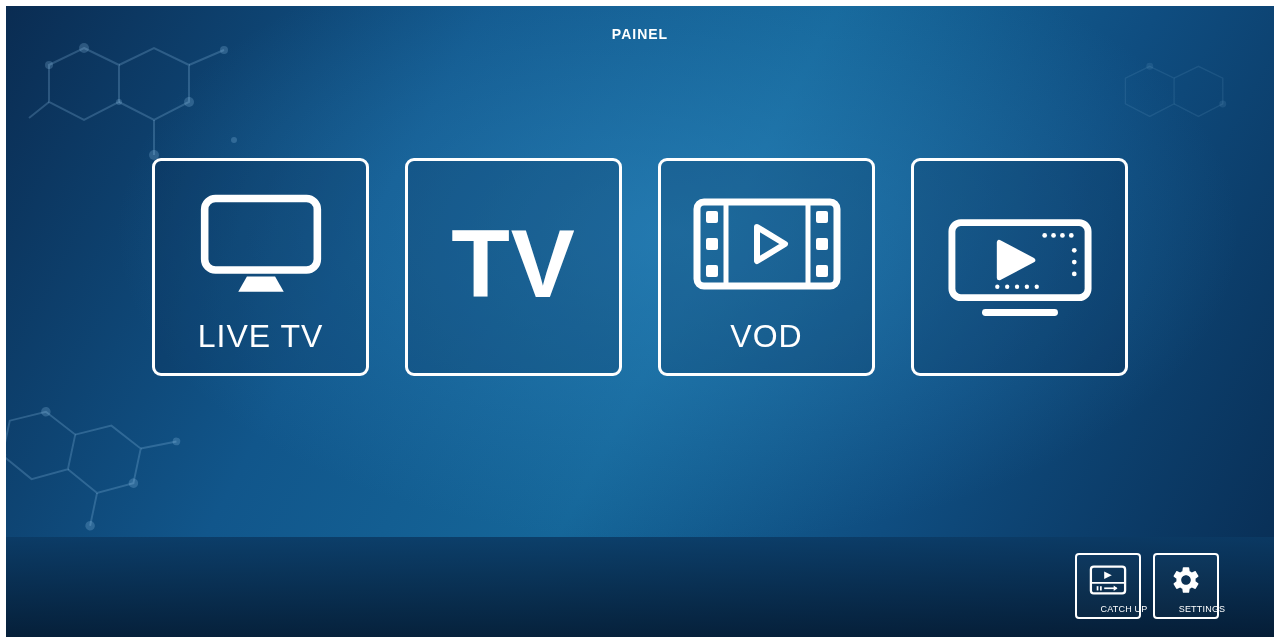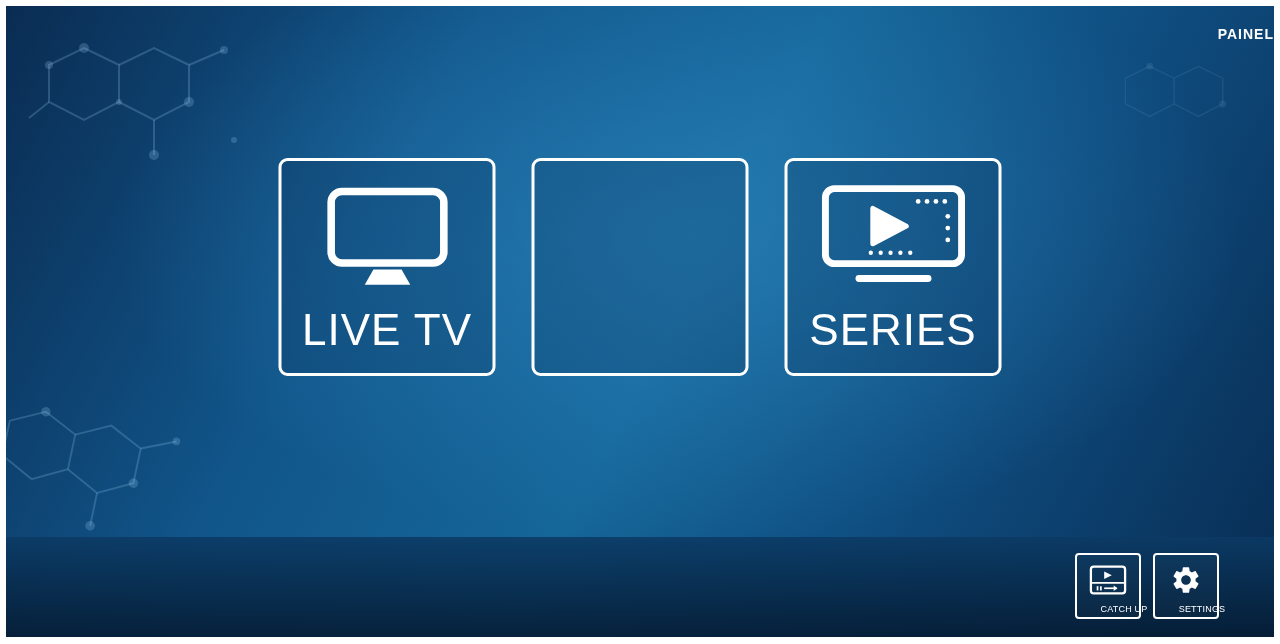--- a/index.html
+++ b/index.html
@@ -12,21 +12,21 @@
     position:absolute; left:6px; top:6px; right:6px; bottom:7px;
     overflow:hidden; color:#ffffff;
     background:
       radial-gradient(ellipse 780px 430px at 53% 36%, rgba(48,140,197,0.55) 0%, rgba(48,140,197,0) 72%),
       linear-gradient(118deg, #0a2c52 0%, #11568b 30%, #156699 52%, #0f4d80 72%, #082c52 100%);
   }
   .deco { position:absolute; color:rgba(165,216,250,0.22); pointer-events:none; }
   .deco.faint { color:rgba(165,216,250,0.10); }
 
   .title {
-    position:absolute; top:20px; left:0; right:0; text-align:right;
+    position:absolute; top:20px; left:0; right:0; text-align:center;
     font-size:14px; font-weight:bold; letter-spacing:1px; color:#fff;
   }
 
   .tiles {
     position:absolute; top:152px; left:50%; transform:translateX(-50%);
     display:flex; gap:36px;
   }
   .tile {
     box-sizing:border-box; width:217px; height:218px;
     border:3px solid #ffffff; border-radius:9px;
@@ -36,21 +36,21 @@
   }
   .tile-icon {
     flex:1; display:flex; align-items:center; justify-content:center;
     padding-top:8px;
   }
   .tile-icon.tv-text {
     font-size:96px; font-weight:bold; letter-spacing:1px; line-height:1;
     padding-top:0; margin-top:-6px;
   }
   .tile-label {
-    margin-bottom:18px; font-size:44px; letter-spacing:1px; color:#fff;
+    margin-bottom:18px; font-size:32px; letter-spacing:1px; color:#fff;
     white-space:nowrap;
   }
 
   .bottom-bar {
     position:absolute; left:0; right:0; bottom:0; height:100px;
     background:linear-gradient(180deg, rgba(11,58,100,0.88) 0%, rgba(5,28,52,0.92) 100%);
   }
   .bar-buttons {
     position:absolute; right:55px; bottom:18px; display:flex; gap:12px;
   }
@@ -123,22 +123,40 @@
       <div class="tile-icon">
         <svg width="132" height="104" viewBox="0 0 120 96">
           <rect x="8" y="6" width="104" height="66" rx="10" fill="none" stroke="#ffffff" stroke-width="7"></rect>
           <path d="M47 78 H73 L81 92 H39 Z" fill="#ffffff"></path>
         </svg>
       </div>
       <div class="tile-label">LIVE TV</div>
     </div>
 
     <div class="tile">
-    </div>
-
+      <div class="tile-icon tv-text">TV</div>
+    </div>
+
+    <div class="tile">
+      <div class="tile-icon">
+        <svg width="152" height="100" viewBox="0 0 150 100">
+          <rect x="5" y="8" width="140" height="84" rx="7" fill="none" stroke="#ffffff" stroke-width="7"></rect>
+          <line x1="34" y1="10" x2="34" y2="90" stroke="#ffffff" stroke-width="5"></line>
+          <line x1="116" y1="10" x2="116" y2="90" stroke="#ffffff" stroke-width="5"></line>
+          <rect x="14" y="17" width="12" height="12" rx="2" fill="#ffffff"></rect>
+          <rect x="14" y="44" width="12" height="12" rx="2" fill="#ffffff"></rect>
+          <rect x="14" y="71" width="12" height="12" rx="2" fill="#ffffff"></rect>
+          <rect x="124" y="17" width="12" height="12" rx="2" fill="#ffffff"></rect>
+          <rect x="124" y="44" width="12" height="12" rx="2" fill="#ffffff"></rect>
+          <rect x="124" y="71" width="12" height="12" rx="2" fill="#ffffff"></rect>
+          <path d="M65 33 L93 50 L65 67 Z" fill="none" stroke="#ffffff" stroke-width="6" stroke-linejoin="round"></path>
+        </svg>
+      </div>
+      <div class="tile-label">VOD</div>
+    </div>
 
     <div class="tile">
       <div class="tile-icon">
         <svg width="148" height="110" viewBox="0 0 150 110">
           <rect x="6" y="6" width="138" height="76" rx="9" fill="none" stroke="#ffffff" stroke-width="7"></rect>
           <path d="M54 26 L54 62 L88 44 Z" fill="#ffffff" stroke="#ffffff" stroke-width="5" stroke-linejoin="round"></path>
           <g fill="#ffffff">
             <circle cx="100" cy="19" r="2.4"></circle>
               <circle cx="109" cy="19" r="2.4"></circle>
             <circle cx="118" cy="19" r="2.4"></circle>
@@ -148,21 +166,20 @@
             <circle cx="130" cy="58" r="2.4"></circle>
             <circle cx="52" cy="71" r="2.2"></circle>
               <circle cx="62" cy="71" r="2.2"></circle>
             <circle cx="72" cy="71" r="2.2"></circle>
               <circle cx="82" cy="71" r="2.2"></circle>
             <circle cx="92" cy="71" r="2.2"></circle>
           </g>
           <line x1="40" y1="97" x2="110" y2="97" stroke="#ffffff" stroke-width="7" stroke-linecap="round"></line>
         </svg>
       </div>
-      <div class="tile-label">SERIES</div>
     </div>
 
   </div>
 
   <div class="bottom-bar">
     <div class="bar-buttons">
 
       <div class="bar-btn">
         <div class="bar-icon">
           <svg width="38" height="32" viewBox="0 0 40 32">

